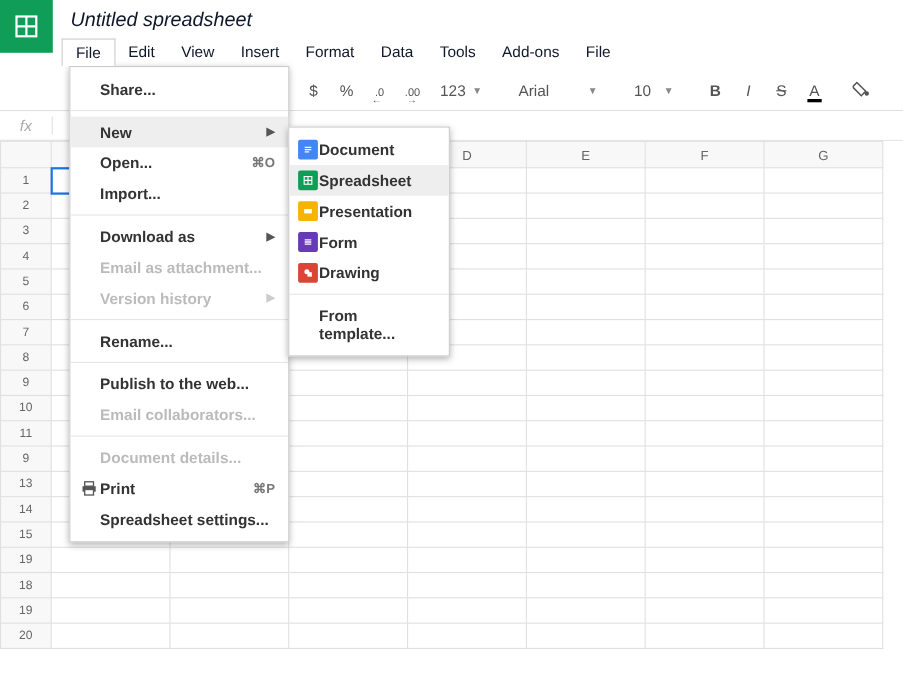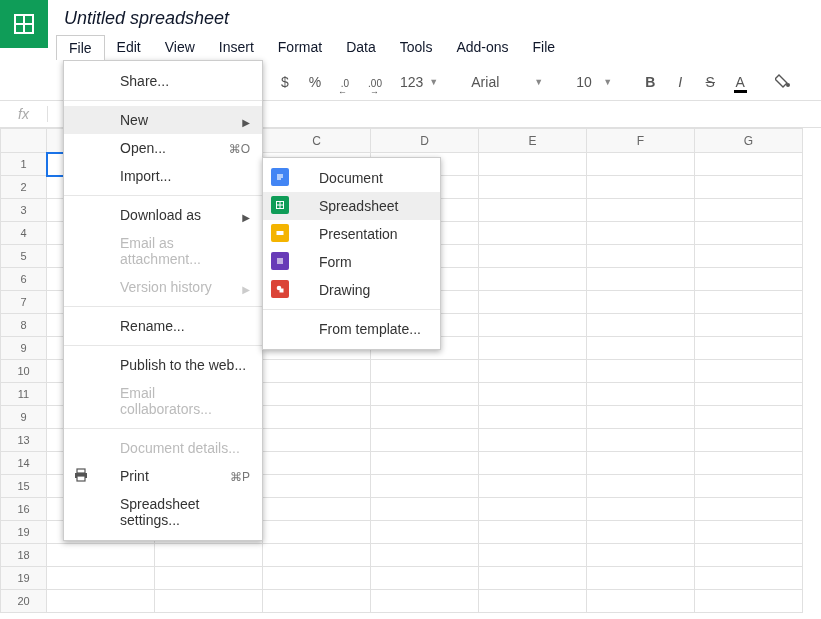--- a/index.html
+++ b/index.html
@@ -28,22 +28,22 @@
   .grid { border-collapse: collapse; table-layout: fixed; }
   .grid th, .grid td { border: 1px solid #e0e0e0; }
   .col-head { background: #f8f8f8; color: #666; font-weight: normal; height: 24px; font-size: 12px; width: 108px; }
   .row-head { background: #f8f8f8; color: #666; font-weight: normal; width: 46px; height: 23px; font-size: 11px; text-align: center; }
   .corner { background: #f8f8f8; width: 46px; height: 24px; }
   .cell { width: 108px; height: 23px; background: #fff; }
   .cell.selected { outline: 2px solid #1a73e8; outline-offset: -1px; }
   
   .dropdown { position: absolute; background: #fff; border: 1px solid #ccc; box-shadow: 0 2px 6px rgba(0,0,0,.3); z-index: 20; }
   .file-menu { left: 63px; top: 60px; width: 200px; padding: 6px 0; }
-  .new-submenu { left: 262px; top: 115px; width: 179px; padding: 6px 0; margin-top: 42px; }
-  .menu-item { display: flex; align-items: flex-end; padding: 6px 12px 6px 56px; cursor: pointer; font-size: 14px; color: #333; position: relative; min-height: 28px; }
+  .new-submenu { left: 262px; top: 115px; width: 147px; padding: 6px 0; }
+  .menu-item { display: flex; align-items: center; padding: 6px 12px 6px 27px; cursor: pointer; font-size: 14px; color: #333; position: relative; min-height: 28px; font-weight: bold; }
   .menu-item.disabled { color: #bbb; cursor: default; }
   .menu-item.highlight { background: #eee; }
   .menu-item .shortcut { margin-left: auto; color: #777; font-size: 12px; }
   .menu-item .sub-caret { margin-left: auto; font-size: 10px; color: #555; }
   .menu-item.disabled .sub-caret { color: #ccc; }
   .menu-sep { height: 1px; background: #e6e6e6; margin: 5px 0; }
   .menu-icon { position: absolute; left: 8px; width: 18px; height: 18px; display: flex; align-items: center; justify-content: center; }
   
   .doc-icon { width: 18px; height: 18px; border-radius: 2px; display:flex; align-items:center; justify-content:center; }
   .doc-icon svg { display:block; }
@@ -274,30 +274,20 @@
           <th class="row-head">15</th>
           <td class="cell"></td>
           <td class="cell"></td>
           <td class="cell"></td>
           <td class="cell"></td>
           <td class="cell"></td>
           <td class="cell"></td>
           <td class="cell"></td>
         </tr>
     <tr>
-          <th class="row-head">16</th>
-          <td class="cell"></td>
-          <td class="cell"></td>
-          <td class="cell"></td>
-          <td class="cell"></td>
-          <td class="cell"></td>
-          <td class="cell"></td>
-          <td class="cell"></td>
-        </tr>
-    <tr>
           <th class="row-head">19</th>
           <td class="cell"></td>
           <td class="cell"></td>
           <td class="cell"></td>
           <td class="cell"></td>
           <td class="cell"></td>
           <td class="cell"></td>
           <td class="cell"></td>
         </tr>
     <tr>

